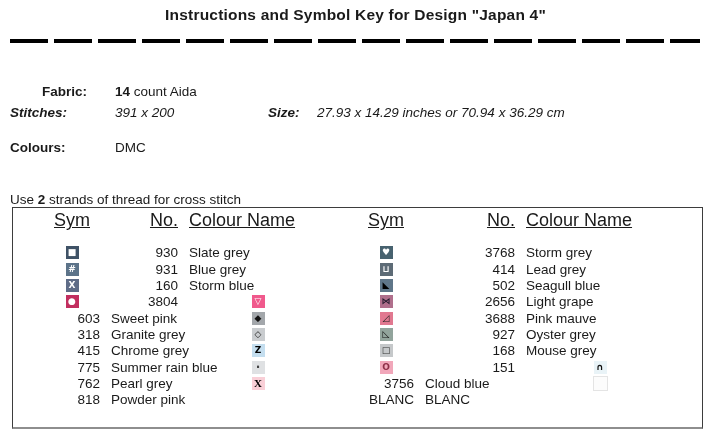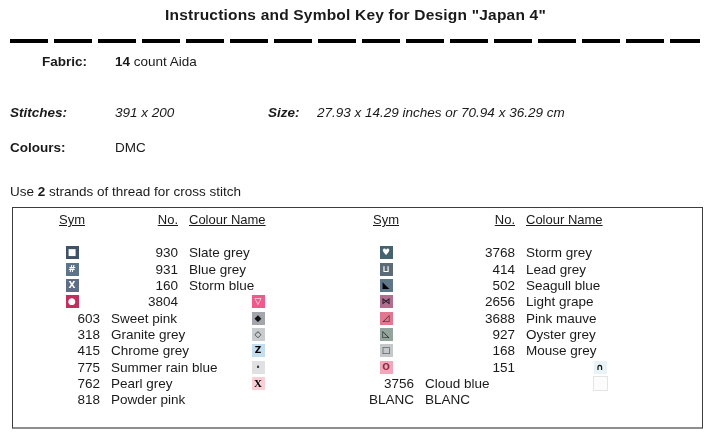--- a/index.html
+++ b/index.html
@@ -16,35 +16,35 @@
   
   #rule{
     top:39px;left:10px;width:690px;height:3.5px;
     background:repeating-linear-gradient(90deg,#000 0 38px,transparent 38px 44px);
   }
   
   .info-row{left:10px;font-size:13.5px;white-space:nowrap;}
   .lbl{font-weight:bold;}
   .val{position:absolute;left:105px;top:0;font-weight:normal;white-space:nowrap;}
   .b{font-weight:bold;}
-  #row-fabric{top:54px;padding-left:32px;}
+  #row-fabric{top:84px;padding-left:32px;}
   #row-stitches{top:105px;font-style:italic;}
   #row-colours{top:140px;}
-  #row-strands{top:184px;font-weight:normal;}
+  #row-strands{top:192px;font-weight:normal;}
   #size-label{position:absolute;left:258px;top:0;font-weight:bold;}
   #size-value{position:absolute;left:307px;top:0;white-space:nowrap;}
   
   #key-box{
     top:207px;left:12px;width:689px;height:219px;
     border:1px solid #3d3d3d;border-bottom:2px solid #8e8e8e;
   }
   .key-half{position:absolute;top:4px;display:grid;grid-auto-rows:16.35px;align-items:center;}
   #key-left{left:31px;grid-template-columns:56px 78px 160px;}
   #key-right{left:345px;grid-template-columns:56px 101px 170px;}
-  .hdr{font-size:13px;text-decoration:underline;line-height:14px;}
+  .hdr{font-size:18px;text-decoration:underline;line-height:14px;}
   .hdr.sym{justify-self:center;}
   .hdr.no{justify-self:end;}
   .hdr.name{justify-self:start;padding-left:11px;}
   .spacer{height:12px;grid-column:1 / span 3;}
   .sym-cell{
     justify-self:center;width:13px;height:13px;
     display:flex;align-items:center;justify-content:center;
   }
   .glyph{
     font-family:"DejaVu Sans",sans-serif;font-size:9px;font-weight:bold;

